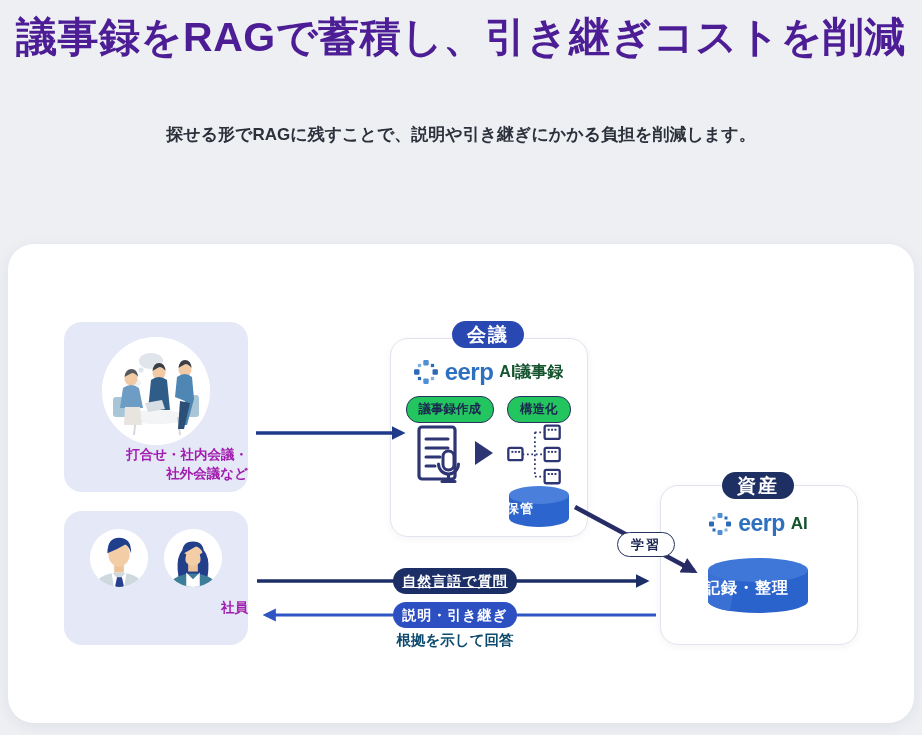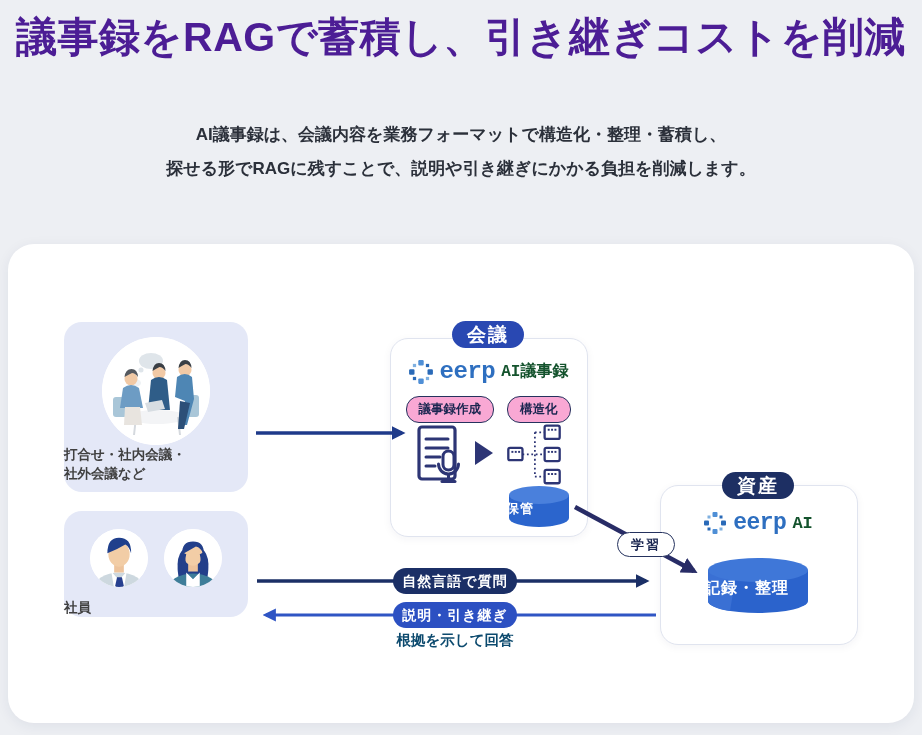--- a/index.html
+++ b/index.html
@@ -22,43 +22,43 @@
 
   
   .panel{
     left:8px;top:244px;width:906px;height:479px;background:#fff;
     border-radius:26px;box-shadow:0 3px 14px rgba(30,40,80,.07);
   }
 
   
   .src-box{background:#e4e8f7;border-radius:18px;}
   .src-box .label{
-    width:100%;text-align:left;font-size:13.5px;font-weight:700;
-    color:#404040;line-height:1.4;
+    width:100%;text-align:right;font-size:13.5px;font-weight:700;
+    color:#a21caf;line-height:1.4;
   }
   .circle-ill{
     left:38px;top:15px;width:108px;height:108px;border-radius:50%;
     background:#fff;overflow:hidden;
   }
   .avatar{width:58px;height:58px;border-radius:50%;background:#fff;overflow:hidden;top:18px;}
 
   
   .flow-card{
     background:#fff;border:1.5px solid #e0e4ef;border-radius:18px;
     box-shadow:0 2px 8px rgba(30,40,80,.05);
   }
   .card-badge{
     width:72px;height:27px;line-height:27px;border-radius:14px;
     text-align:center;color:#fff;font-size:19px;font-weight:700;letter-spacing:2px;
   }
-  .logo-row{display:flex;align-items:center;justify-content:center;gap:6px;width:100%;font-family:Liberation Mono, monospace;}
+  .logo-row{display:flex;align-items:center;justify-content:center;gap:6px;width:100%;}
   .brand{font-size:24px;font-weight:800;color:#2e6fc0;letter-spacing:-.5px;}
   .product{font-size:16px;font-weight:800;color:#14532d;}
   .pill{
-    border:1.5px solid #25325e;border-radius:13px;background:#f9a8d4;
+    border:1.5px solid #25325e;border-radius:13px;background:#22c55e;
     font-size:12.5px;font-weight:700;color:#1a2650;
     padding:4px 12px;white-space:nowrap;
   }
   .pill-row{display:flex;justify-content:center;gap:13px;width:100%;}
 
   
   .cyl span{
     position:absolute;left:0;width:100%;text-align:left;
     color:#fff;font-weight:700;letter-spacing:1px;
   }
@@ -76,21 +76,20 @@
   .answer-note{
     width:260px;text-align:center;font-size:14.5px;font-weight:700;color:#0c4a6e;
   }
   svg{display:block;}
 </style>
 </head>
 <body>
 
 <div class="abs page-title">議事録をRAGで蓄積し、引き継ぎコストを削減</div>
 <div class="abs page-subtitle">
-  <div>AI議事録は、会議内容を業務フォーマットで構造化・整理・蓄積し、</div>
   <div>探せる形でRAGに残すことで、説明や引き継ぎにかかる負担を削減します。</div>
 </div>
 
 <div class="abs panel"></div>
 
 <div class="abs src-box" style="left:64px;top:322px;width:184px;height:170px;">
   <div class="abs circle-ill">
     <svg width="108" height="108" viewBox="0 0 108 108">
       <circle cx="54" cy="54" r="54" fill="#ffffff"></circle>
       <ellipse cx="49" cy="24" rx="12" ry="8" fill="#dfe5ea"></ellipse>
@@ -113,21 +112,21 @@
       <path d="M75 40 q8,-6 15,0 l2 22 l-7 26 h-7 l5,-24 l-10,-4 z" fill="#4e86b4"></path>
       <path d="M78 64 l10 2 l-6 26 h-6 z" fill="#2c4f78"></path>
     </svg>
   </div>
   <div class="abs label" style="top:124px;">
     <div>打合せ・社内会議・</div>
     <div>社外会議など</div>
   </div>
 </div>
 
-<div class="abs src-box" style="left:64px;top:511px;width:184px;height:106px;">
+<div class="abs src-box" style="left:64px;top:511px;width:184px;height:134px;">
   <div class="abs avatar" style="left:26px;">
     <svg width="58" height="58" viewBox="0 0 60 60">
       <circle cx="30" cy="30" r="30" fill="#fff"></circle>
       <path d="M4 62 a26 17 0 0 1 52 0 z" fill="#cdd8df"></path>
       <path d="M22 44 l8 9 l8 -9 l-3 18 h-10 z" fill="#ffffff"></path>
       <path d="M28 50 h5 l2 9 l-4.5 4 l-4.5 -4 z" fill="#27408f"></path>
       <rect x="25" y="35" width="10" height="10" fill="#edc39c"></rect>
       <ellipse cx="30" cy="26" rx="11" ry="13" fill="#f2cda6"></ellipse>
       <path d="M18 25 q0 -16 12 -16 q13 0 12.5 16 q-2 -7 -6 -9 q-8 5 -18.5 9 z" fill="#1f3f8c"></path>
     </svg>
@@ -255,15 +254,15 @@
 <div class="abs cyl" style="left:704px;top:556px;width:108px;height:60px;">
   <svg width="108" height="60" viewBox="0 0 108 60">
     <path d="M4 14 v31 a50 12 0 0 0 100 0 v-31 z" fill="#2b63cc"></path>
     <path d="M4 14 v31 a50 12 0 0 0 22 10 l8 -48 z" fill="#3a70d4"></path>
     <ellipse cx="54" cy="14" rx="50" ry="12" fill="#3f77d8"></ellipse>
   </svg>
   <span style="top:22px;font-size:16px;">記録・整理</span>
 </div>
 
 <div class="abs learn-pill" style="left:617px;top:532px;">学習</div>
-<div class="abs flow-badge" style="left:393px;top:568px;width:124px;background:#1b2f66;">自然言語で質問</div>
+<div class="abs flow-badge" style="left:393px;top:568px;width:124px;background:#1b2f66;text-decoration:underline;">自然言語で質問</div>
 <div class="abs flow-badge" style="left:393px;top:602px;width:124px;background:#2c50c2;">説明・引き継ぎ</div>
 <div class="abs answer-note" style="left:325px;top:631px;">根拠を示して回答</div>
 
 </body></html>

